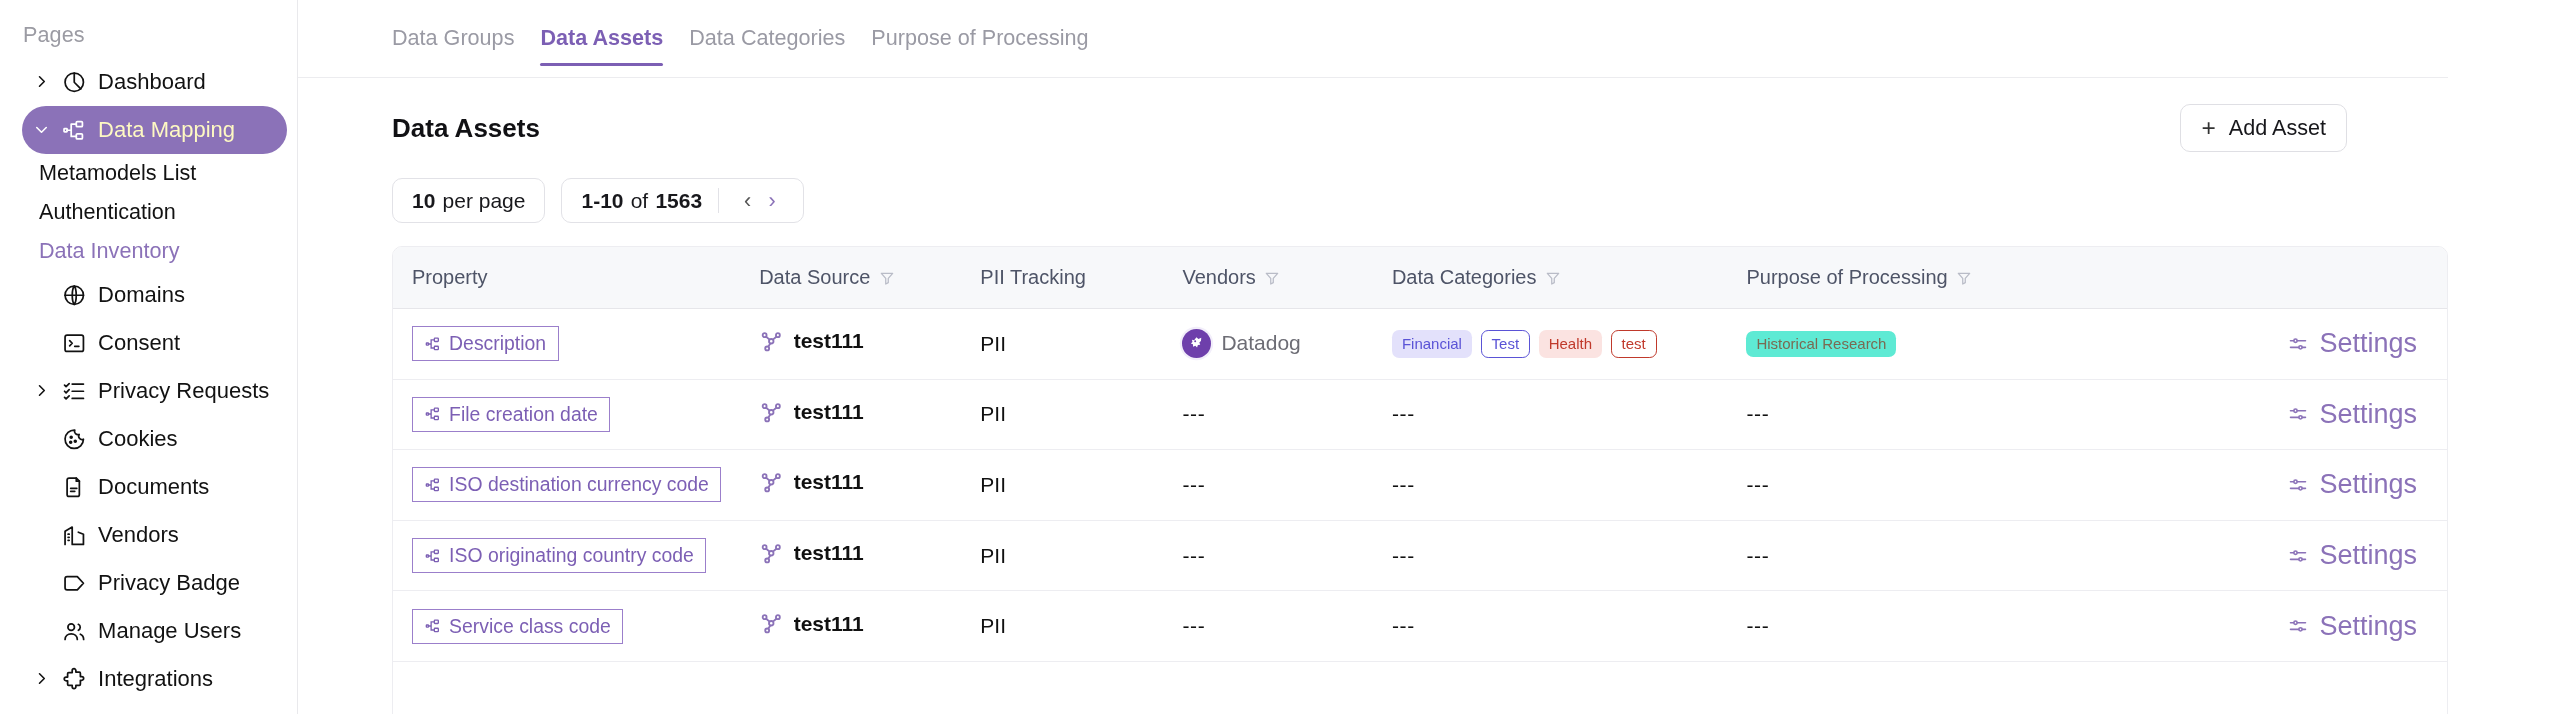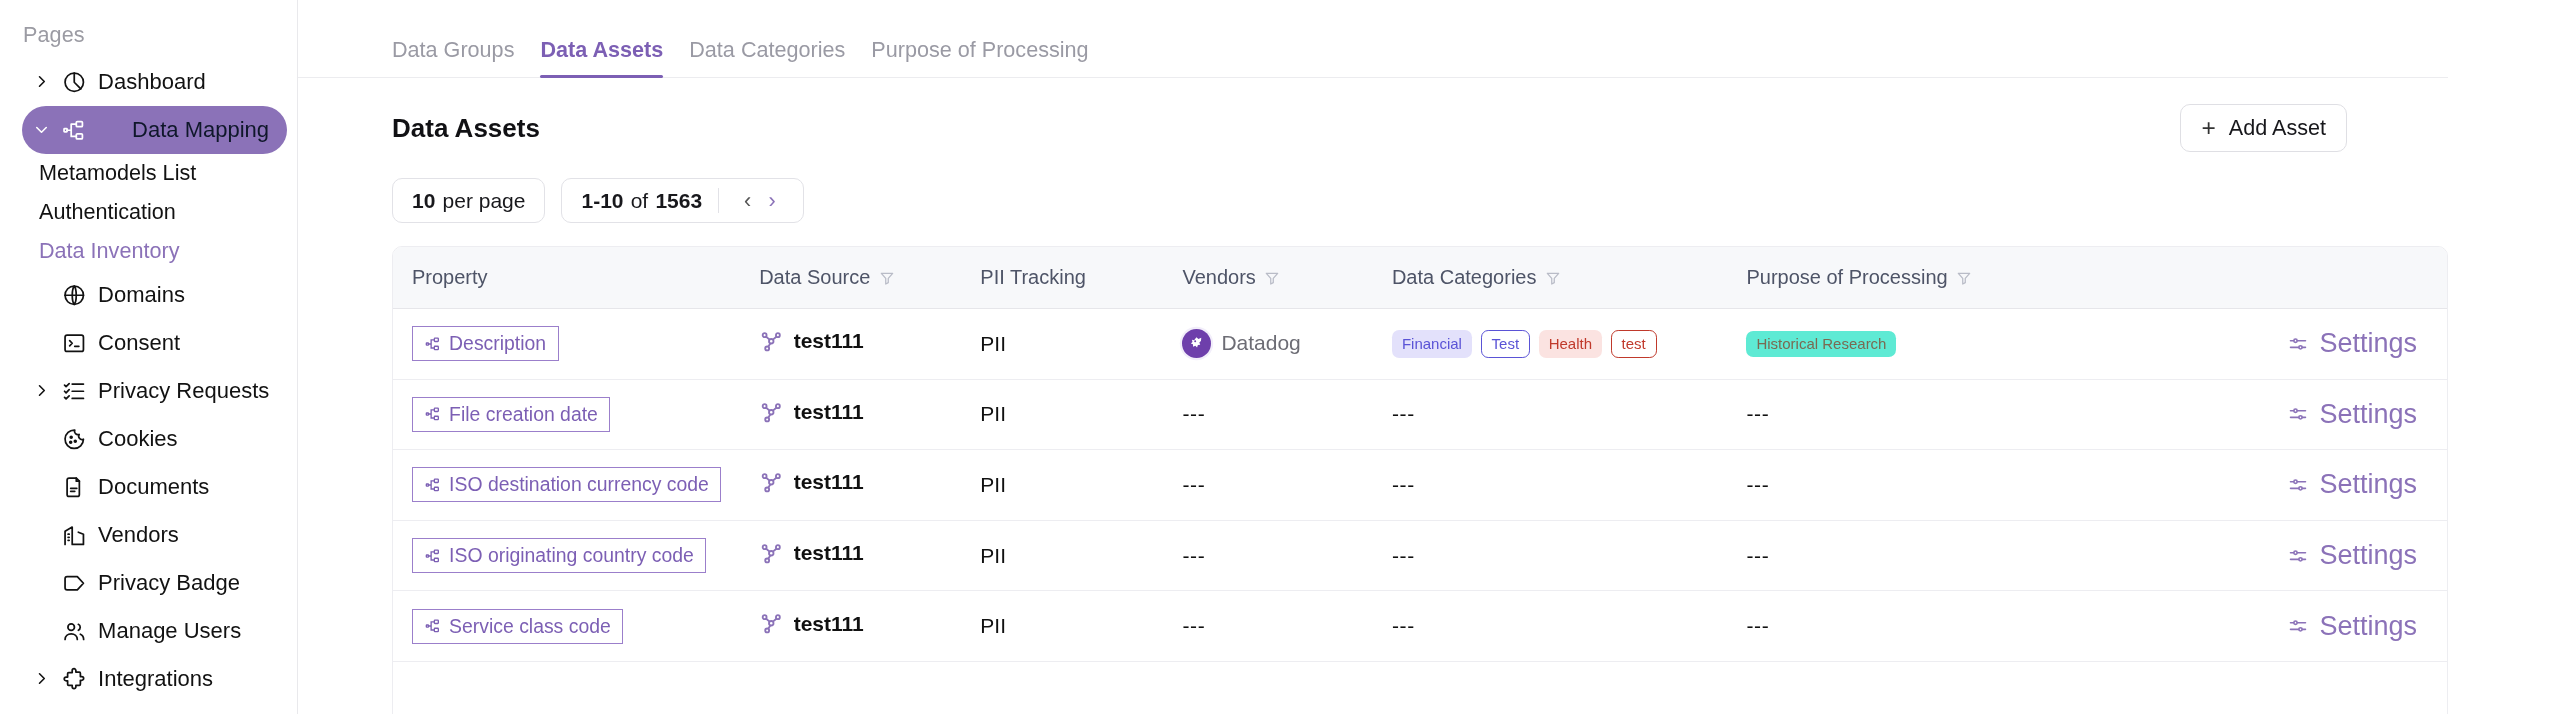--- a/index.html
+++ b/index.html
@@ -40,34 +40,34 @@
     width: 19px; height: 19px; flex: 0 0 19px;
     display: flex; align-items: center; justify-content: center;
   }
   .nav-item .chev.empty { visibility: hidden; }
   .nav-item .ico {
     width: 24.5px; height: 24.5px; flex: 0 0 24.5px;
     display: flex; align-items: center; justify-content: center;
   }
   .nav-item .lbl { font-size: 22px; color: #121212; white-space: nowrap; }
   .nav-item.active { background: #8b72b8; }
-  .nav-item.active .lbl { color: #0f172a; font-weight: 400; margin-left: 34px; }
+  .nav-item.active .lbl { color: #fef9c3; font-weight: 400; }
   .nav-sub {
     font-size: 21.6px; color: #121212;
     padding-left: 39px; height: 39px;
     display: flex; align-items: center; cursor: pointer;
   }
   .nav-sub.current { color: #8b72b8; }
 
   
   .main { flex: 1 1 auto; height: 715px; position: relative; background:#fff; }
   .tabs {
     display: flex; align-items: flex-end; gap: 26px;
     height: 78px;
-    padding: 0 0 0 94px;
+    padding: 0 0 12px 94px;
     border-bottom: 1.4px solid #ececef;
   }
   .tab {
     font-size: 21.6px; color: #9a9aa4;
     padding-bottom: 14.4px; cursor: pointer;
     position: relative; white-space: nowrap;
   }
   .tab.active { color: #7c5fb4; font-weight: 700; }
   .tab.active::after {
     content: ""; position: absolute; left: 0; right: 0; bottom: -1.4px;

